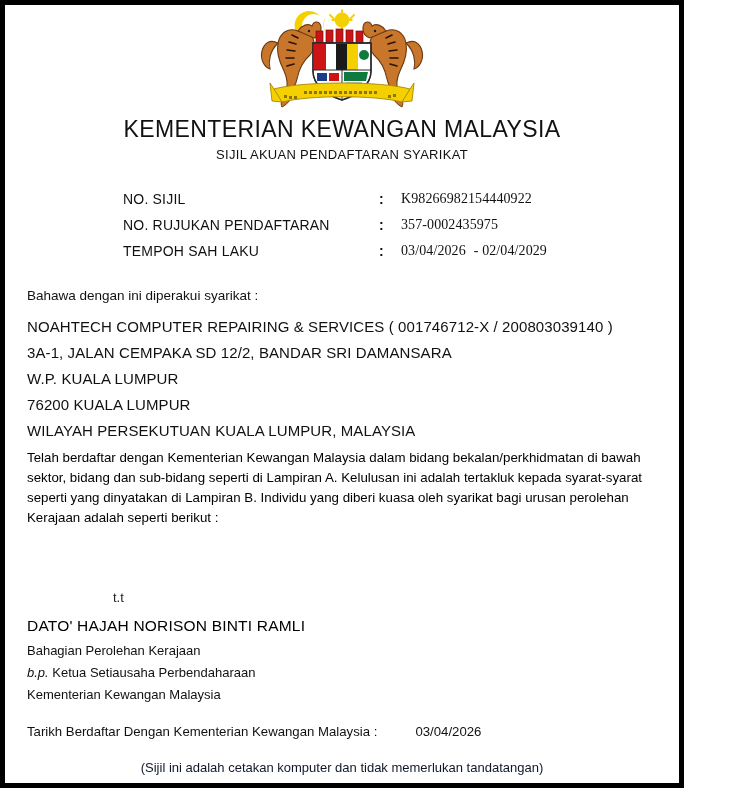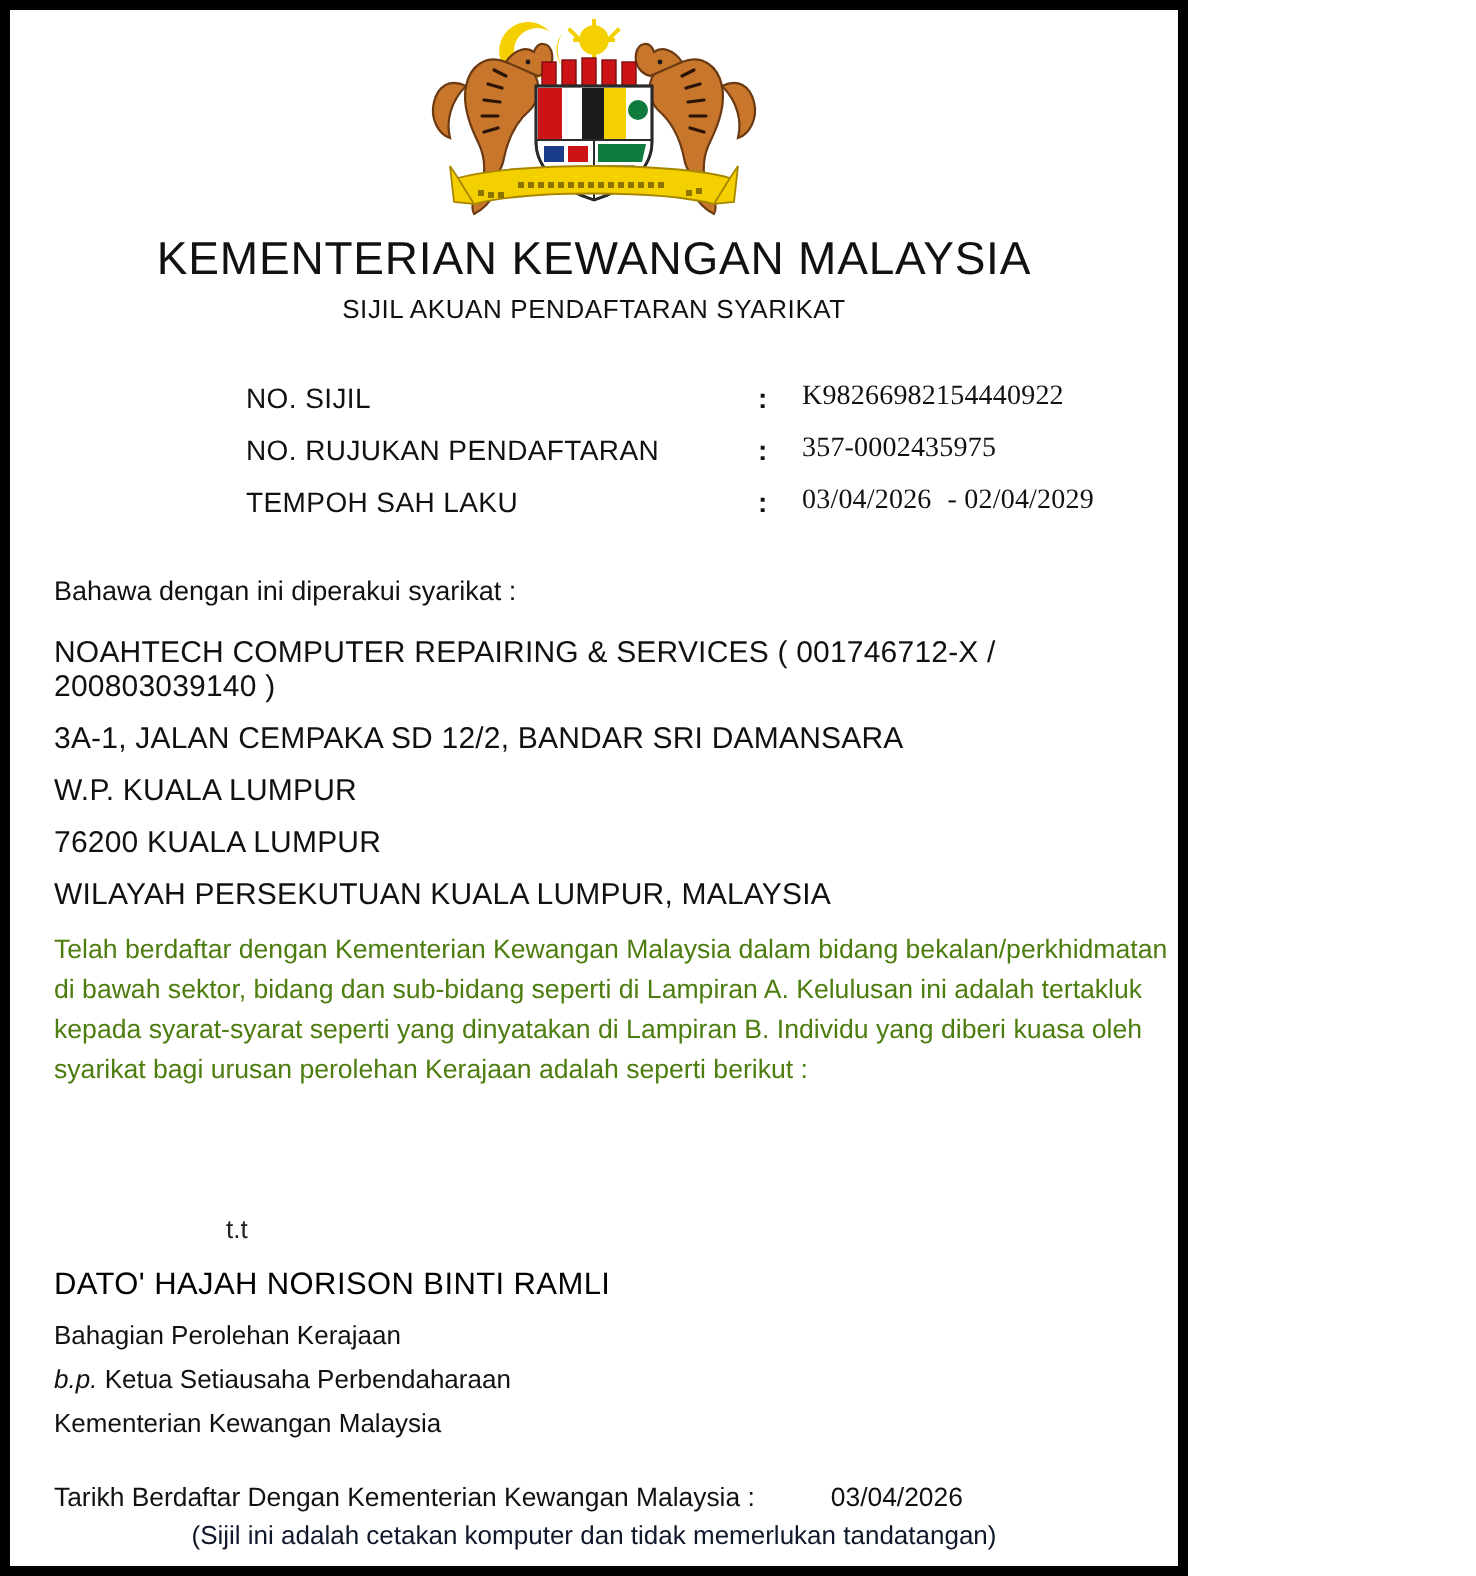--- a/index.html
+++ b/index.html
@@ -3,21 +3,21 @@
 <meta charset="utf-8">
 <title>Sijil Akuan Pendaftaran Syarikat</title>
 <style>
   html, body {
     margin: 0;
     padding: 0;
     background: #ffffff;
   }
   #certificate {
     position: relative;
-    width: 594px;
+    width: 684px;
     height: 788px;
     box-sizing: border-box;
     background: #ffffff;
     border: 5px solid #000000;
     overflow: hidden;
     font-family: "Liberation Sans", sans-serif;
     color: #1a1a1a;
   }
   .crest-wrap {
     width: 100%;
@@ -92,21 +92,21 @@
     color: #111111;
     margin-top: 15px;
   }
   .entity-block div {
     margin-bottom: 9px;
     letter-spacing: 0.1px;
   }
   .paragraph {
     font-size: 13.3px;
     line-height: 1.52;
-    color: #4d7c0f;
+    color: #000000;
     max-width: 666px;
   }
   .sign-spacer {
     height: 62px;
   }
   .tt-mark {
     font-size: 13px;
     margin-left: 86px;
     color: #222222;
   }

